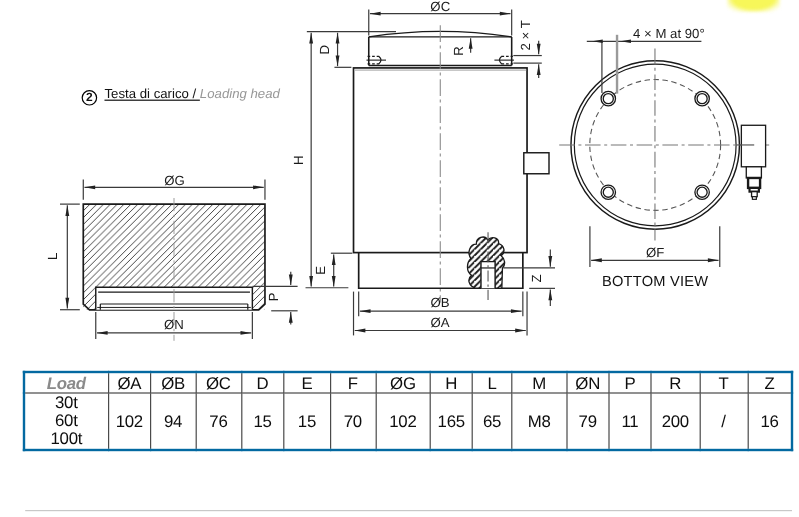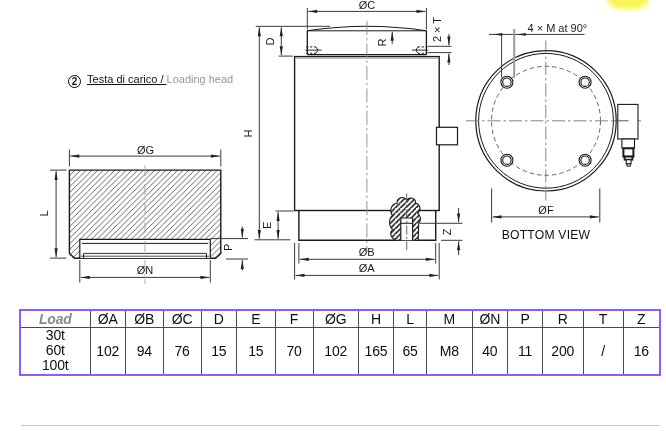--- a/index.html
+++ b/index.html
@@ -4,38 +4,38 @@
 <style>
   html,body{margin:0;padding:0;background:#fff;}
   #page{position:relative;width:666px;height:431px;background:#fff;overflow:hidden;
         font-family:"Liberation Sans",sans-serif;}
   #draw{position:absolute;left:0;top:0;}
   .dimtxt{font:11px "Liberation Sans",sans-serif;fill:#1a1a1a;}
   table.spec{position:absolute;left:19px;top:309px;border-collapse:collapse;table-layout:fixed;
              font-family:"Liberation Sans",sans-serif;color:#0e0e0e;}
   table.spec td{border:1px solid #4a4a4a;text-align:center;vertical-align:middle;padding:0;
                 font-size:14px;letter-spacing:-0.2px;overflow:hidden;}
-  table.spec{border:2px solid #8b5cf6;}
+  table.spec{border:2px solid #0369a1;}
   td.sm{font-size:11px;letter-spacing:0;}
   td.hdr{font-size:12.5px;letter-spacing:0.5px;}
   td.loadhdr{color:#8a8a8a;font-style:italic;font-weight:bold;font-size:13px;}
   td.ld{font-size:13.5px;letter-spacing:0;line-height:14.9px;}
 </style>
 </head>
 <body>
 <div id="page">
 
 <div style="position:absolute;left:606px;top:-10px;width:44px;height:20px;
   background:radial-gradient(ellipse at 50% 45%, rgba(246,246,80,0.95) 0 55%, rgba(250,250,150,0.55) 72%, rgba(255,255,255,0) 88%);
   filter:blur(1.5px);"></div>
 
 <div style="position:absolute;left:68px;top:73px;width:250px;height:16px;font-size:11px;color:#111;">
   <span style="display:inline-block;width:13px;height:13px;border:1.4px solid #000;border-radius:50%;
     text-align:center;line-height:12.5px;font-weight:bold;font-size:10px;box-sizing:border-box;vertical-align:-2px;">2</span>
-  <span style="margin-left:3px;text-decoration:underline;">Testa di carico / </span><span style="color:#979797;text-align:center;">Loading head</span>
+  <span style="margin-left:3px;text-decoration:underline;">Testa di carico / </span><span style="color:#979797;font-style:italic;text-align:center;">Loading head</span>
 </div>
 
 <svg id="draw" width="666" height="431" viewBox="0 0 666 431">
 <defs>
   <marker id="ae" markerWidth="10" markerHeight="6" refX="9.4" refY="3" orient="auto" markerUnits="userSpaceOnUse">
     <path d="M0.5,1.4 L9.5,3 L0.5,4.6 Z" fill="#222"></path>
   </marker>
   <marker id="as" markerWidth="10" markerHeight="6" refX="0.6" refY="3" orient="auto" markerUnits="userSpaceOnUse">
     <path d="M9.5,1.4 L0.5,3 L9.5,4.6 Z" fill="#222"></path>
   </marker>
@@ -302,21 +302,21 @@
           <td>102</td>
           <td>94</td>
           <td>76</td>
           <td>15</td>
           <td>15</td>
           <td>70</td>
     <td class="sm">102</td>
           <td>165</td>
           <td class="sm">65</td>
           <td>M8</td>
-          <td class="sm">40</td>
+          <td class="sm">79</td>
           <td class="sm">11</td>
     <td>200</td>
           <td>/</td>
           <td>16</td>
   </tr>
 </tbody>
     </table>
 
 <div style="position:absolute;left:21px;top:425px;width:639px;height:1px;background:#c8c8c8;"></div>
 

